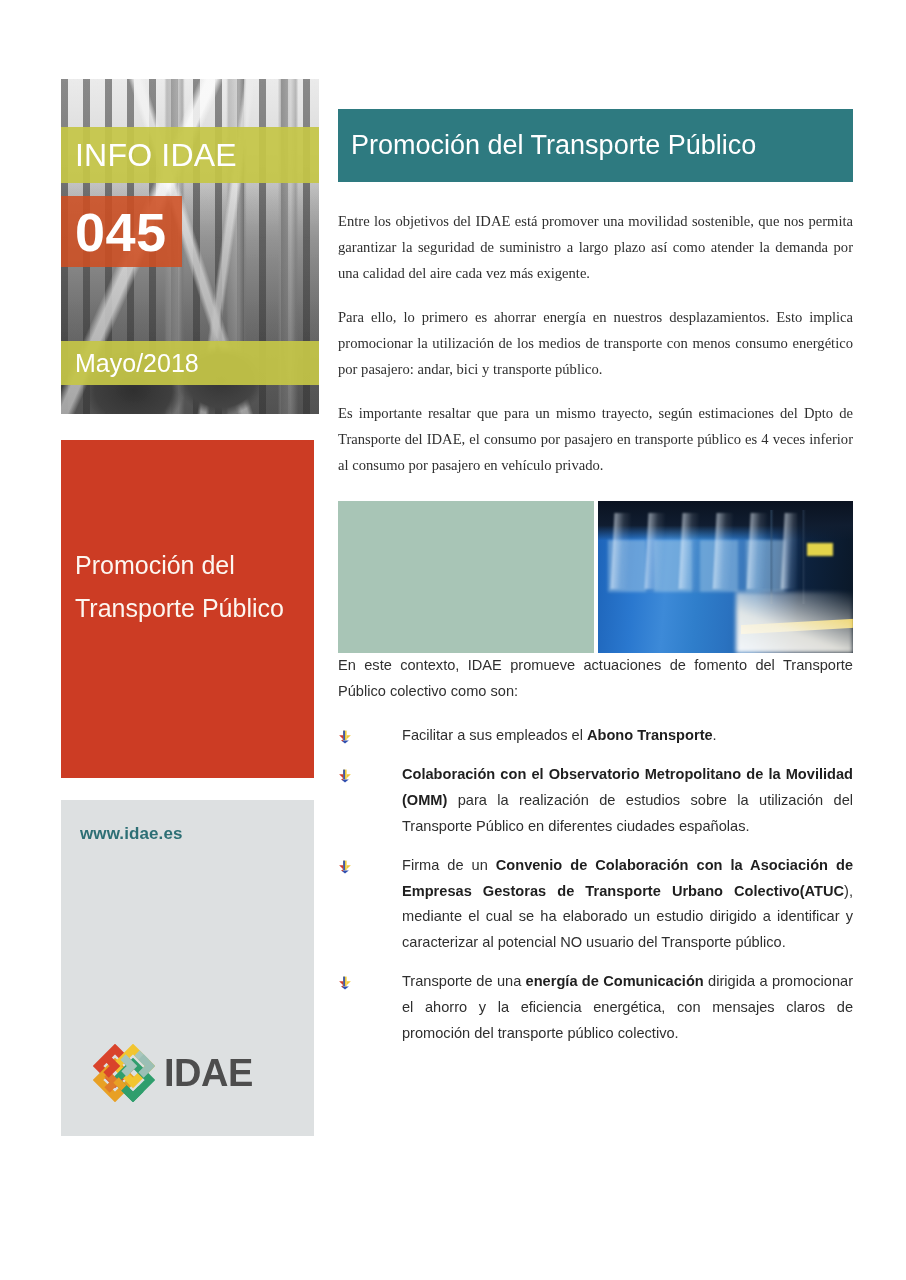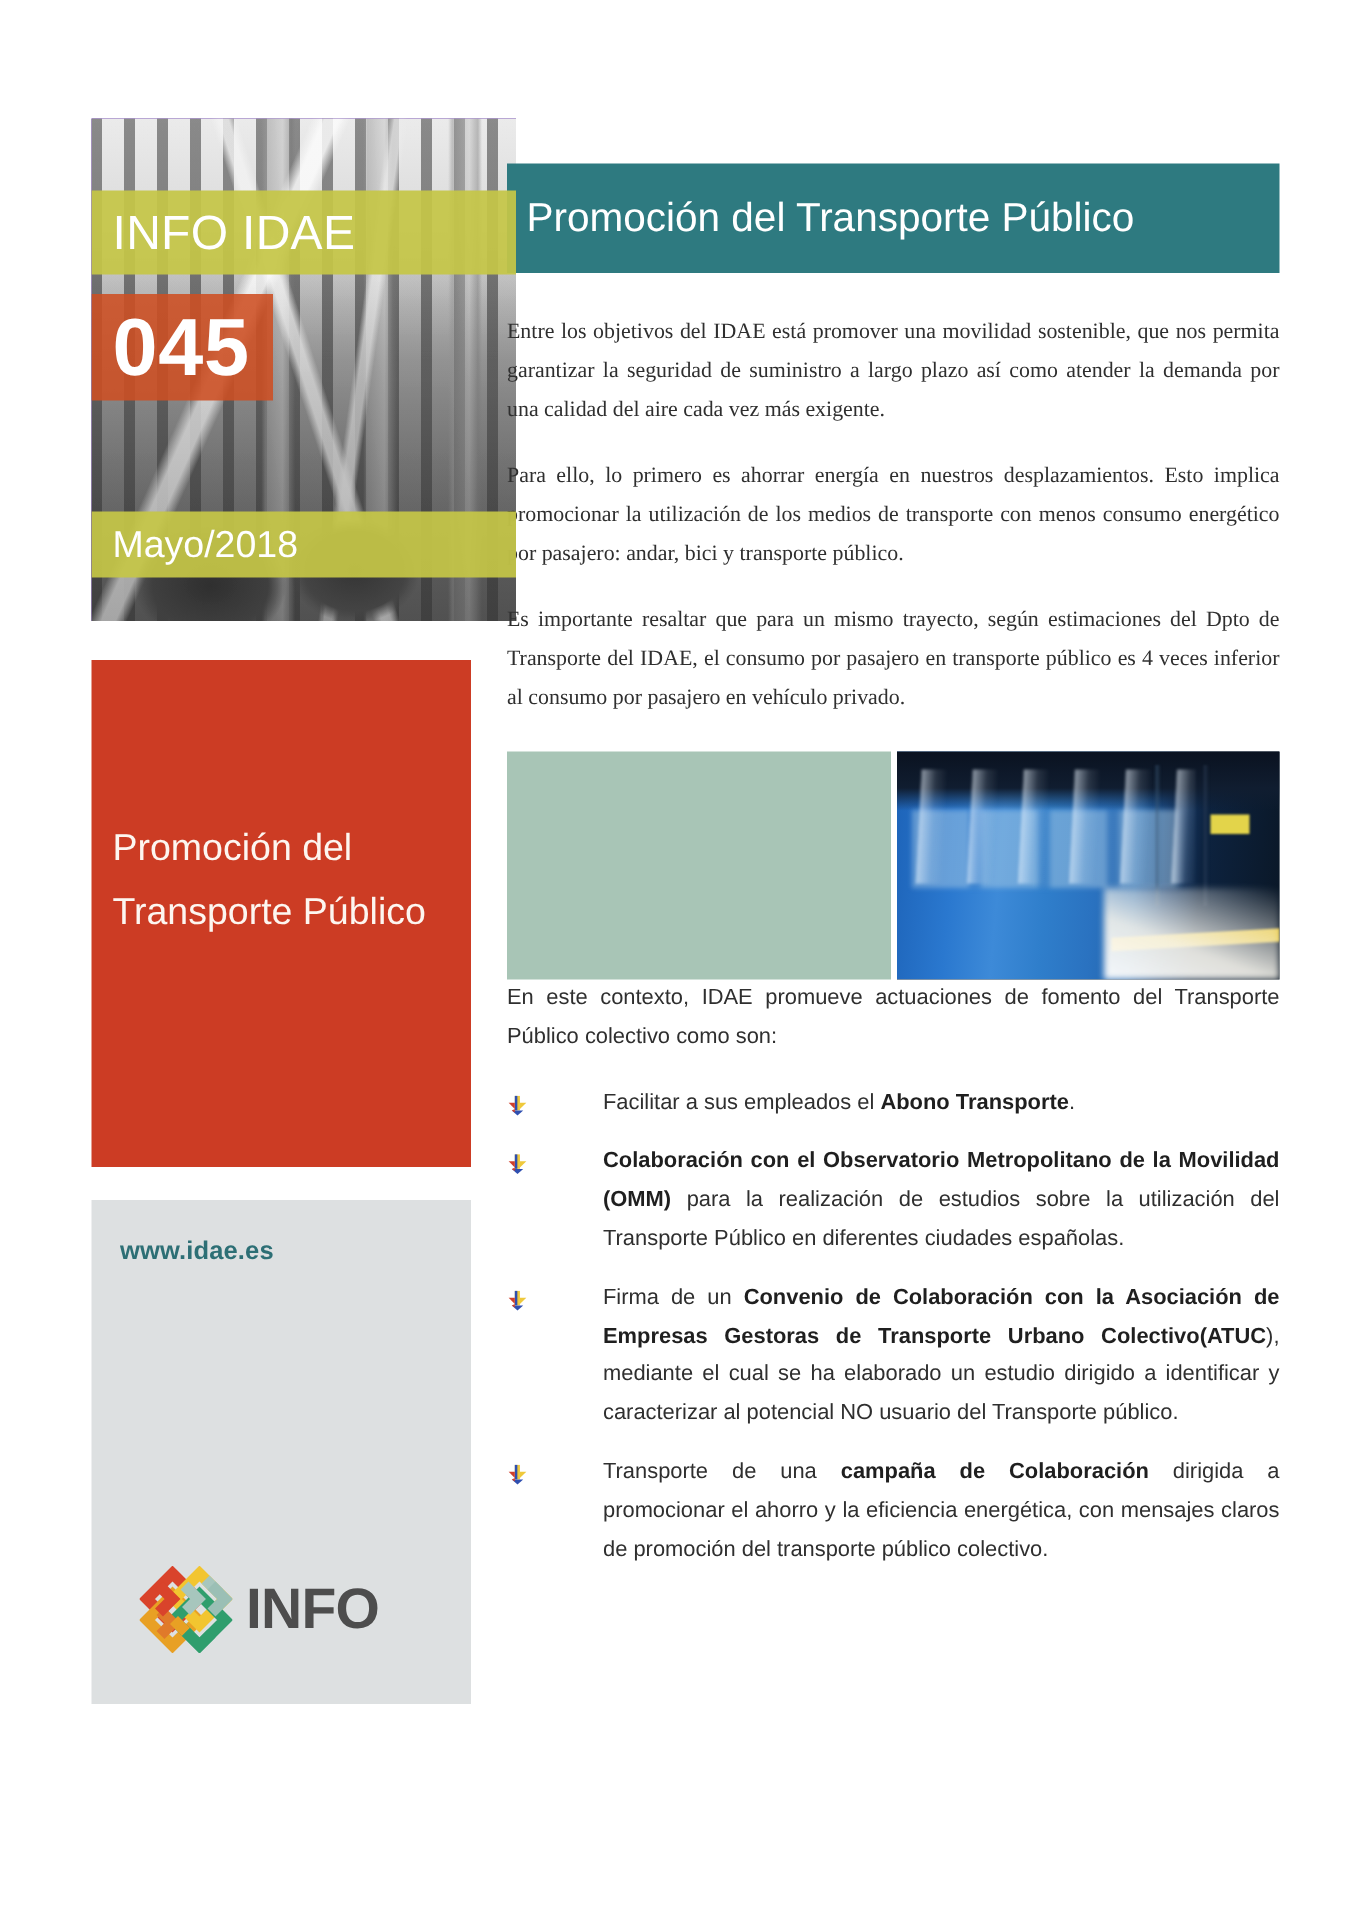--- a/index.html
+++ b/index.html
@@ -21,24 +21,24 @@
     position: absolute;
     inset: 0;
     background: #ffffff;
   }
 
   
   .cover-card {
     position: absolute;
     left: 61px;
     top: 79px;
-    width: 283px;
+    width: 258px;
     height: 335px;
     overflow: hidden;
-    background: #4c1d95;
+    background: #ec4899;
     text-align: right;
   }
   
   .cover-photo {
     position: absolute;
     inset: 0;
     background:
       
       radial-gradient(ellipse 70px 55px at 28% 93%, #121212 0%, #2b2b2b 55%, rgba(60,60,60,0) 72%),
       radial-gradient(ellipse 58px 46px at 62% 90%, #1a1a1a 0%, #333 58%, rgba(70,70,70,0) 75%),
@@ -384,21 +384,21 @@
         </g>
 
         <path d="M30 13 L39 22 L31 30" fill="none" stroke="#a7c6bd" stroke-width="7.5"></path>
         <path d="M44 9 L53 18" fill="none" stroke="#a7c6bd" stroke-width="7.5"></path>
         <path d="M48 13 L57 22 L48 31" fill="none" stroke="#9bbfb5" stroke-width="7.5"></path>
         <path d="M14 30 L22 38 L14 46" fill="none" stroke="#e07a2a" stroke-width="7.5"></path>
         <path d="M23 36 L31 44" fill="none" stroke="#e8a024" stroke-width="7.5"></path>
         <path d="M31 44 L40 53 L48 45" fill="none" stroke="#2f9e6d" stroke-width="7.5"></path>
         <path d="M13 13 L22 22 L13 31" fill="none" stroke="#d9432b" stroke-width="7.5"></path>
       </svg>
-      <span class="logo-word">INFO</span>
+      <span class="logo-word">IDAE</span>
     </div>
   </div>
 
   <div class="main">
 
     <div class="main-header">
       <span class="header-title">Promoción del Transporte Público</span>
     </div>
 
     <div class="body-copy">
@@ -458,18 +458,18 @@
         </li>
         <li class="bullet-item">
           <span class="bullet-icon"><svg width="14" height="14" viewBox="0 0 14 14" aria-hidden="true">
               <rect x="5.2" y="0.6" width="3.4" height="9.6" fill="#efc93b"></rect>
               <rect x="5.2" y="0.6" width="1.7" height="9.6" fill="#2f4fb0"></rect>
               <path d="M1.1 5.2 L5.2 5.2 L5.2 9.3 Z" fill="#d0402c"></path>
               <path d="M12.9 5.2 L8.6 5.2 L8.6 9.3 Z" fill="#efc93b"></path>
               <path d="M3.2 10.4 L7 13.6 L10.8 10.4 Z" fill="#2f4fb0"></path>
               <path d="M5.2 9.3 L5.2 11.6 L3.2 10.4 Z" fill="#d0402c"></path>
             </svg></span>
-          <span class="bullet-text"><span>Transporte de una </span><b>campaña de Colaboración</b><span> dirigida  a promocionar el ahorro y la eficiencia energética, con mensajes claros de promoción del transporte público colectivo.</span></span>
+          <span class="bullet-text"><span>Transporte de una </span><b>energía de Comunicación</b><span> dirigida  a promocionar el ahorro y la eficiencia energética, con mensajes claros de promoción del transporte público colectivo.</span></span>
         </li>
       </ul>
 
   </div>
 </div>
 
 </body></html>

